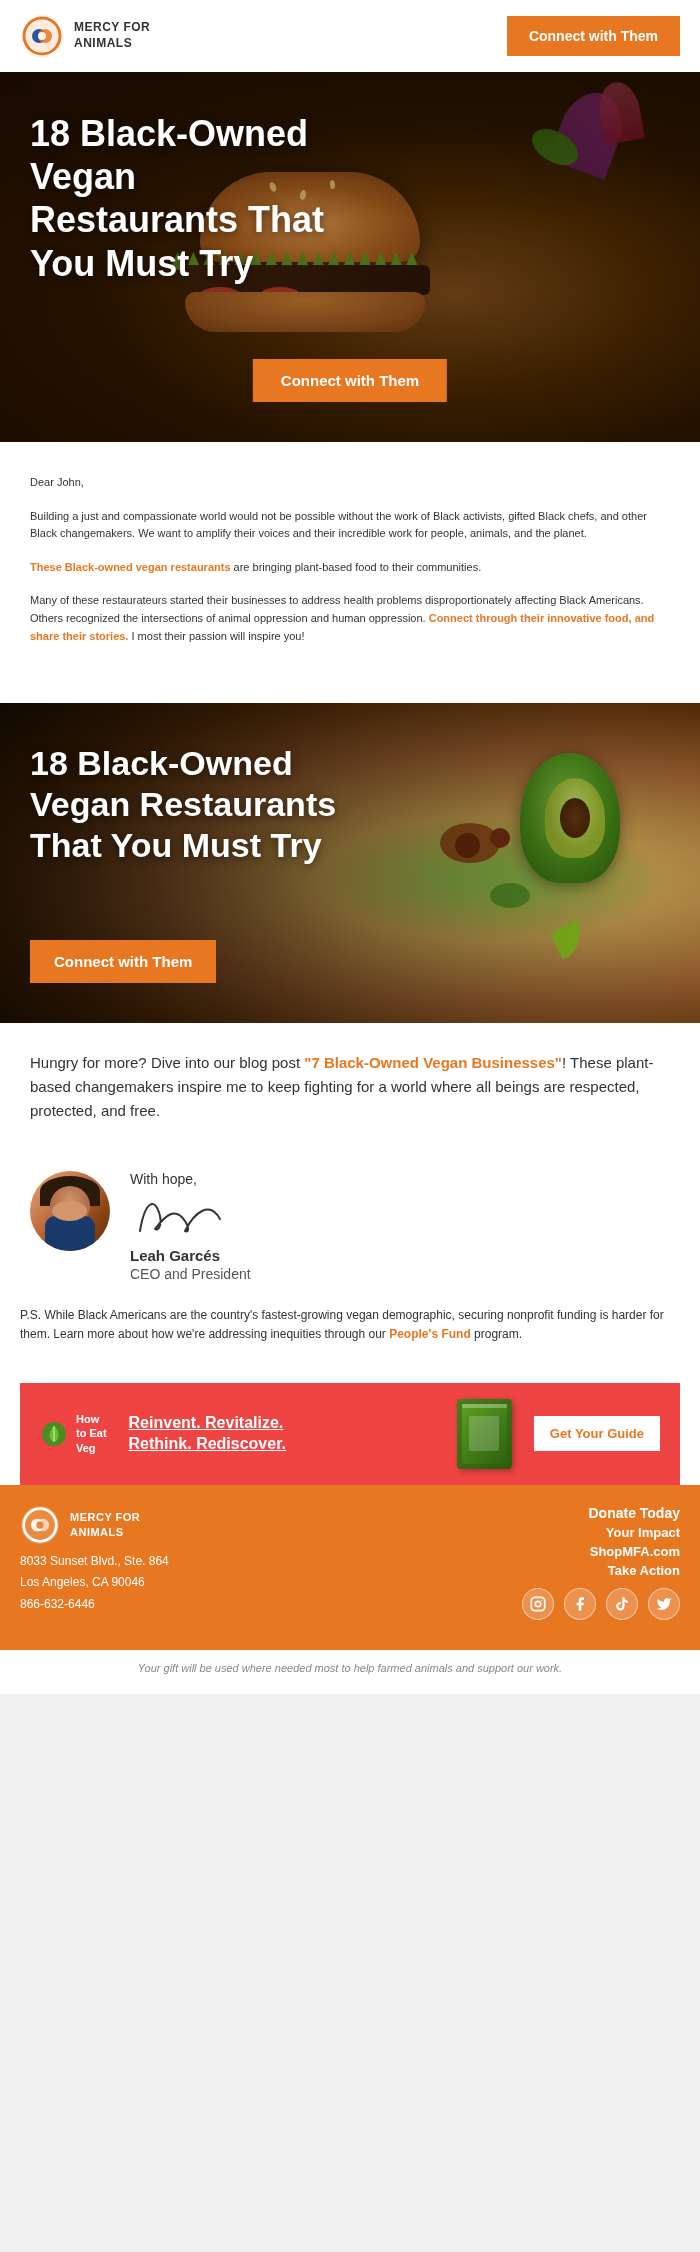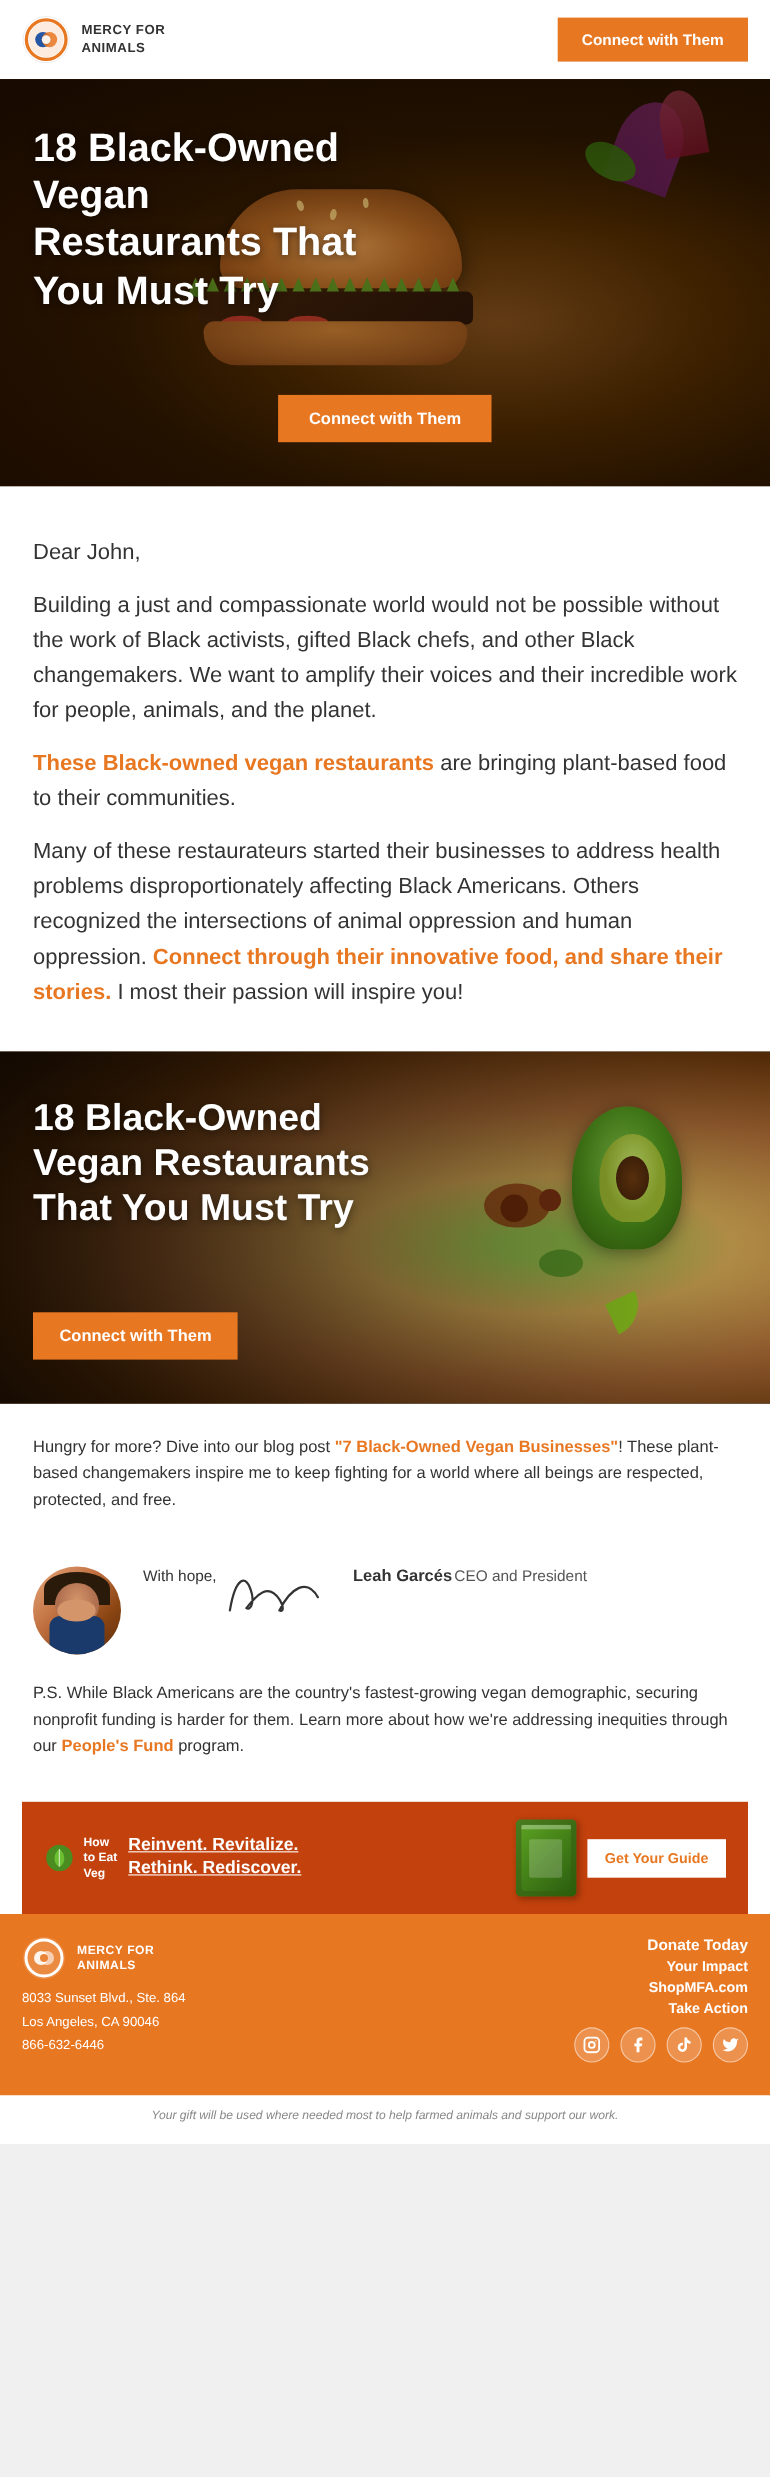--- a/index.html
+++ b/index.html
@@ -105,25 +105,24 @@
       font-weight: bold;
       font-size: 15px;
       padding: 13px 28px;
       border: none;
       cursor: pointer;
       white-space: nowrap;
     }
 
     
     .body-text {
-      padding: 12px 30px;
+      padding: 32px 30px;
       color: #333;
-      font-size: 20px;
+      font-size: 11px;
       line-height: 1.6;
-      margin-top: 32px;
     }
     .body-text p {
       margin-bottom: 16px;
     }
     .body-text a, .orange-link {
       color: #e87722;
       text-decoration: none;
       font-weight: 600;
     }
 
@@ -231,21 +230,21 @@
       position: absolute;
       bottom: 0;
       left: 15px;
       width: 50px;
       height: 35px;
       background: #1a3a6b;
       border-radius: 10px 10px 0 0;
     }
     .sig-content {
       display: flex;
-      flex-direction: row;
+      flex-direction: column;
       gap: 2px;
     }
     .sig-with-hope {
       font-size: 14px;
       color: #333;
       margin-bottom: 2px;
     }
     .sig-script {
       font-size: 30px;
       font-family: 'Georgia', cursive;
@@ -259,35 +258,35 @@
       font-size: 15px;
       color: #333;
     }
     .sig-title {
       font-size: 14px;
       color: #555;
     }
 
     
     .ps-section {
-      padding: 0 30px 28px;
-      font-size: 15px;
+      padding: 0 20px 28px;
+      font-size: 12px;
       color: #333;
       line-height: 1.6;
     }
 
     
     .hev-banner {
       margin: 0 20px 0;
-      background: #c2410c;
+      background: #ef4444;
       display: flex;
       align-items: center;
       justify-content: space-between;
       padding: 16px 20px;
-      gap: 10px;
+      gap: 22px;
     }
     .hev-logo-area {
       display: flex;
       align-items: center;
       gap: 8px;
       flex-shrink: 0;
     }
     .hev-logo-text {
       font-size: 13px;
       font-weight: bold;

